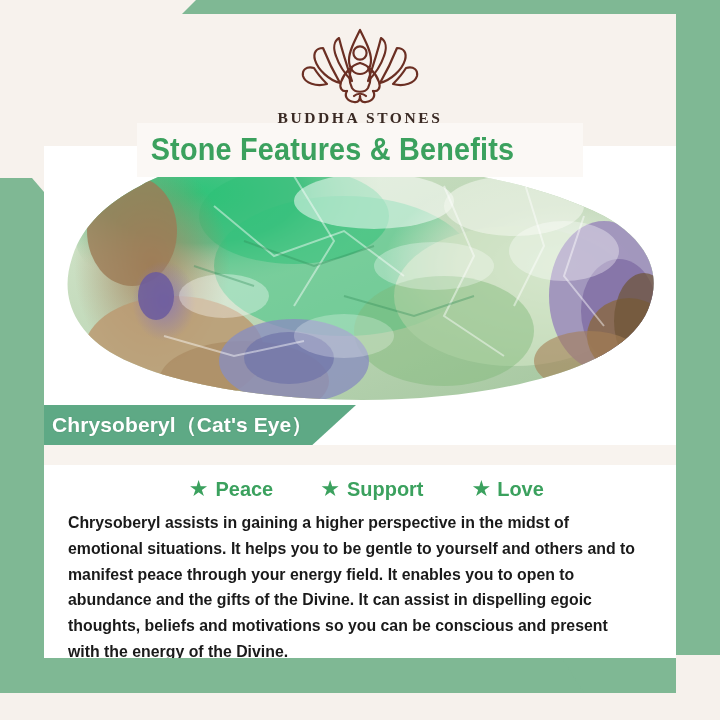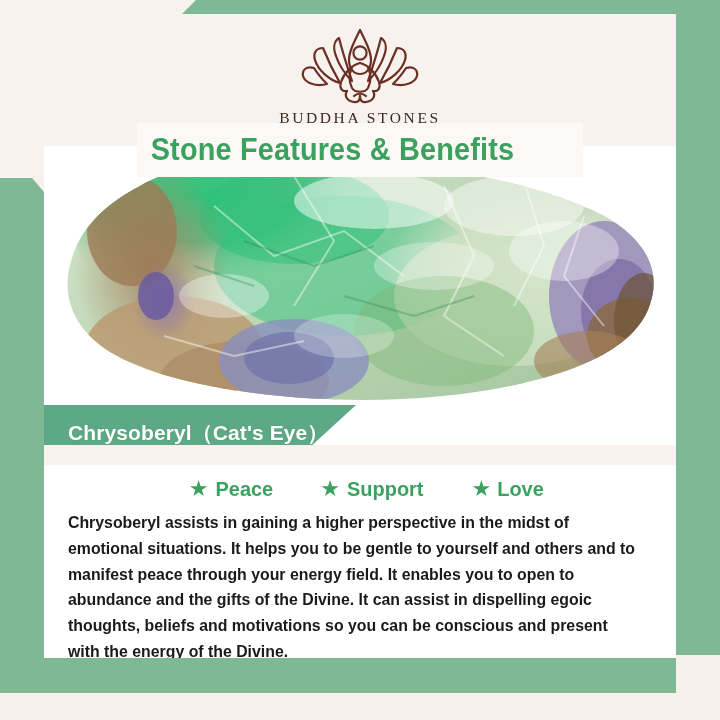--- a/index.html
+++ b/index.html
@@ -28,21 +28,21 @@
   
   #logo{
     position:absolute;left:0;top:26px;width:720px;
     display:flex;flex-direction:column;align-items:center;
   }
   #logo-mark{display:block;}
   #logo-word{
     margin-top:1px;
     font-family:"Liberation Serif","DejaVu Serif",serif;
     font-size:15.5px;letter-spacing:2.6px;color:#3a2a24;
-    font-weight:400;
+    font-weight:700;
   }
 
   
   #title-band{
     position:absolute;left:137px;top:123px;width:446px;height:54px;
     background:#fbf8f5;
     display:flex;align-items:center;justify-content:flex-start;
     z-index:6;
   }
   #title-text{
@@ -62,26 +62,25 @@
   
   #name-banner{
     position:absolute;left:0;top:259px;width:312px;height:40px;z-index:7;
   }
   #name-banner .bg{
     position:absolute;inset:0;
     background:rgba(58,150,106,.82);
     clip-path:polygon(0 0,100% 0,86% 100%,0 100%);
   }
   #name-text{
-    position:absolute;left:24px;top:0;height:40px;
+    position:absolute;left:8px;top:0;height:40px;
     display:flex;align-items:center;
     color:#ffffff;font-size:21px;font-weight:bold;
     letter-spacing:.1px;white-space:nowrap;
     text-shadow:0 0 2px rgba(0,0,0,.12);
-    margin-top:8px;
   }
 
   
   #strip{
     position:absolute;left:0;top:299px;width:632px;height:20px;
     background:#f8f3ee;
   }
 
   
   #benefits{

